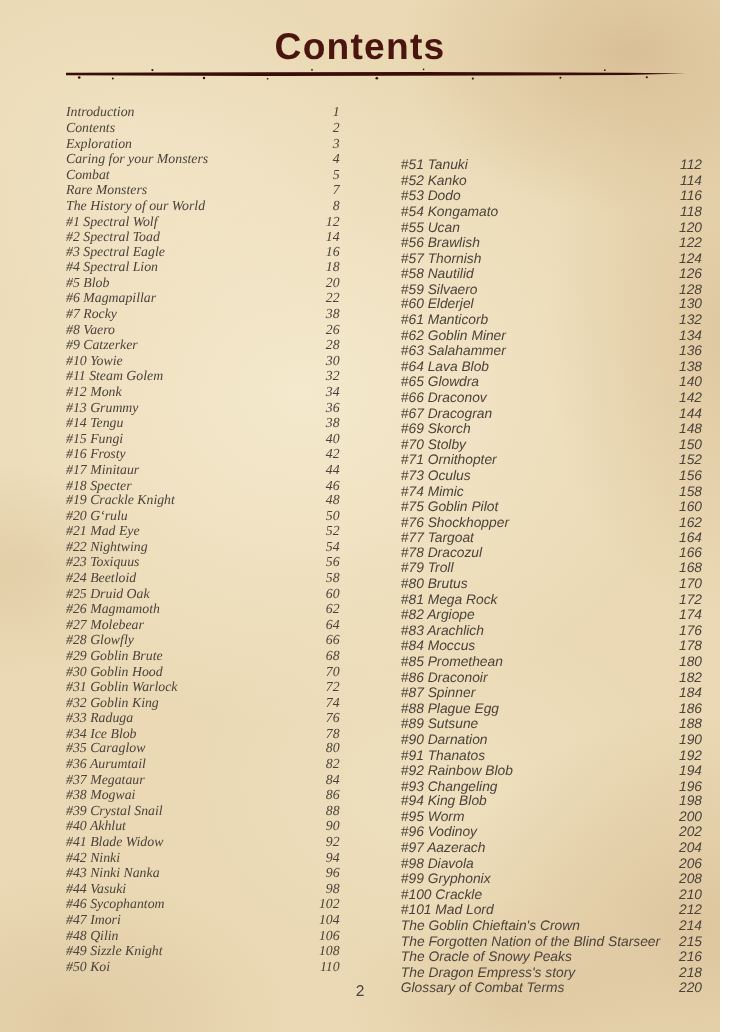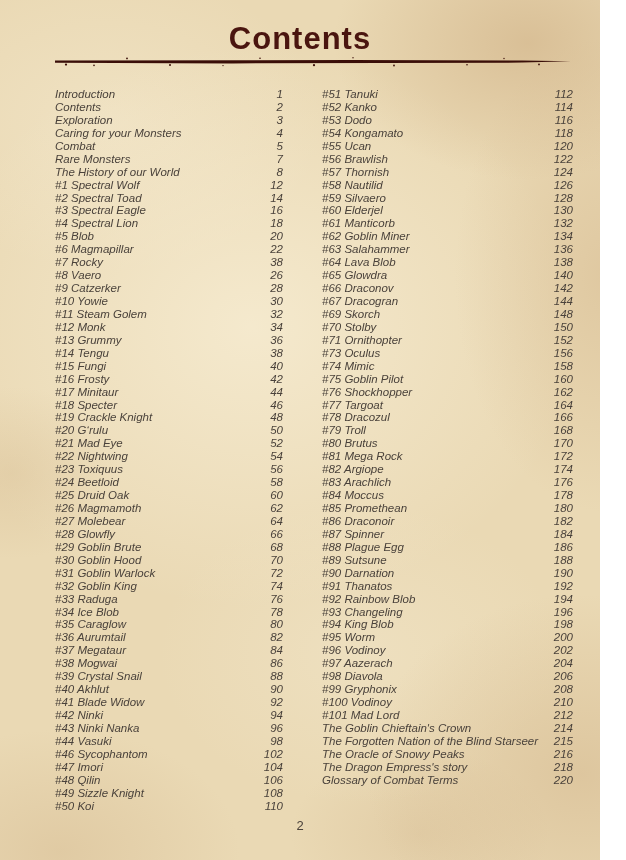--- a/index.html
+++ b/index.html
@@ -28,22 +28,22 @@
   }
   .divider{
     position:absolute;left:52px;top:56px;width:521px;height:12px;
   }
   .toc-col{
     position:absolute;top:88px;
     font-style:italic;
     font-size:11.5px;
     color:var(--text,#4a423b);
   }
-  .toc-col.left{left:55px;width:228px;}
-  .toc-col.right{left:322px;width:251px;}
+  .toc-col.left{left:55px;width:228px;font-family:Liberation Serif, serif;}
+  .toc-col.right{left:334px;width:251px;margin-top:44px;}
   .row{
     display:flex;justify-content:space-between;align-items:baseline;
     height:12.95px;line-height:12.95px;
     white-space:nowrap;
   }
   .row .lbl{overflow:visible;}
   .row .num{text-align:right;padding-left:6px;}
   .pagenum{
     position:absolute;top:818px;left:0;width:100%;
     text-align:center;
@@ -591,21 +591,21 @@
         <span class="lbl">#98 Diavola</span>
         <span class="num">206</span>
       </div>
 
       <div class="row">
         <span class="lbl">#99 Gryphonix</span>
         <span class="num">208</span>
       </div>
 
       <div class="row">
-        <span class="lbl">#100 Vodinoy</span>
+        <span class="lbl">#100 Crackle</span>
         <span class="num">210</span>
       </div>
 
       <div class="row">
         <span class="lbl">#101 Mad Lord</span>
         <span class="num">212</span>
       </div>
 
       <div class="row">
         <span class="lbl">The Goblin Chieftain's Crown</span>

